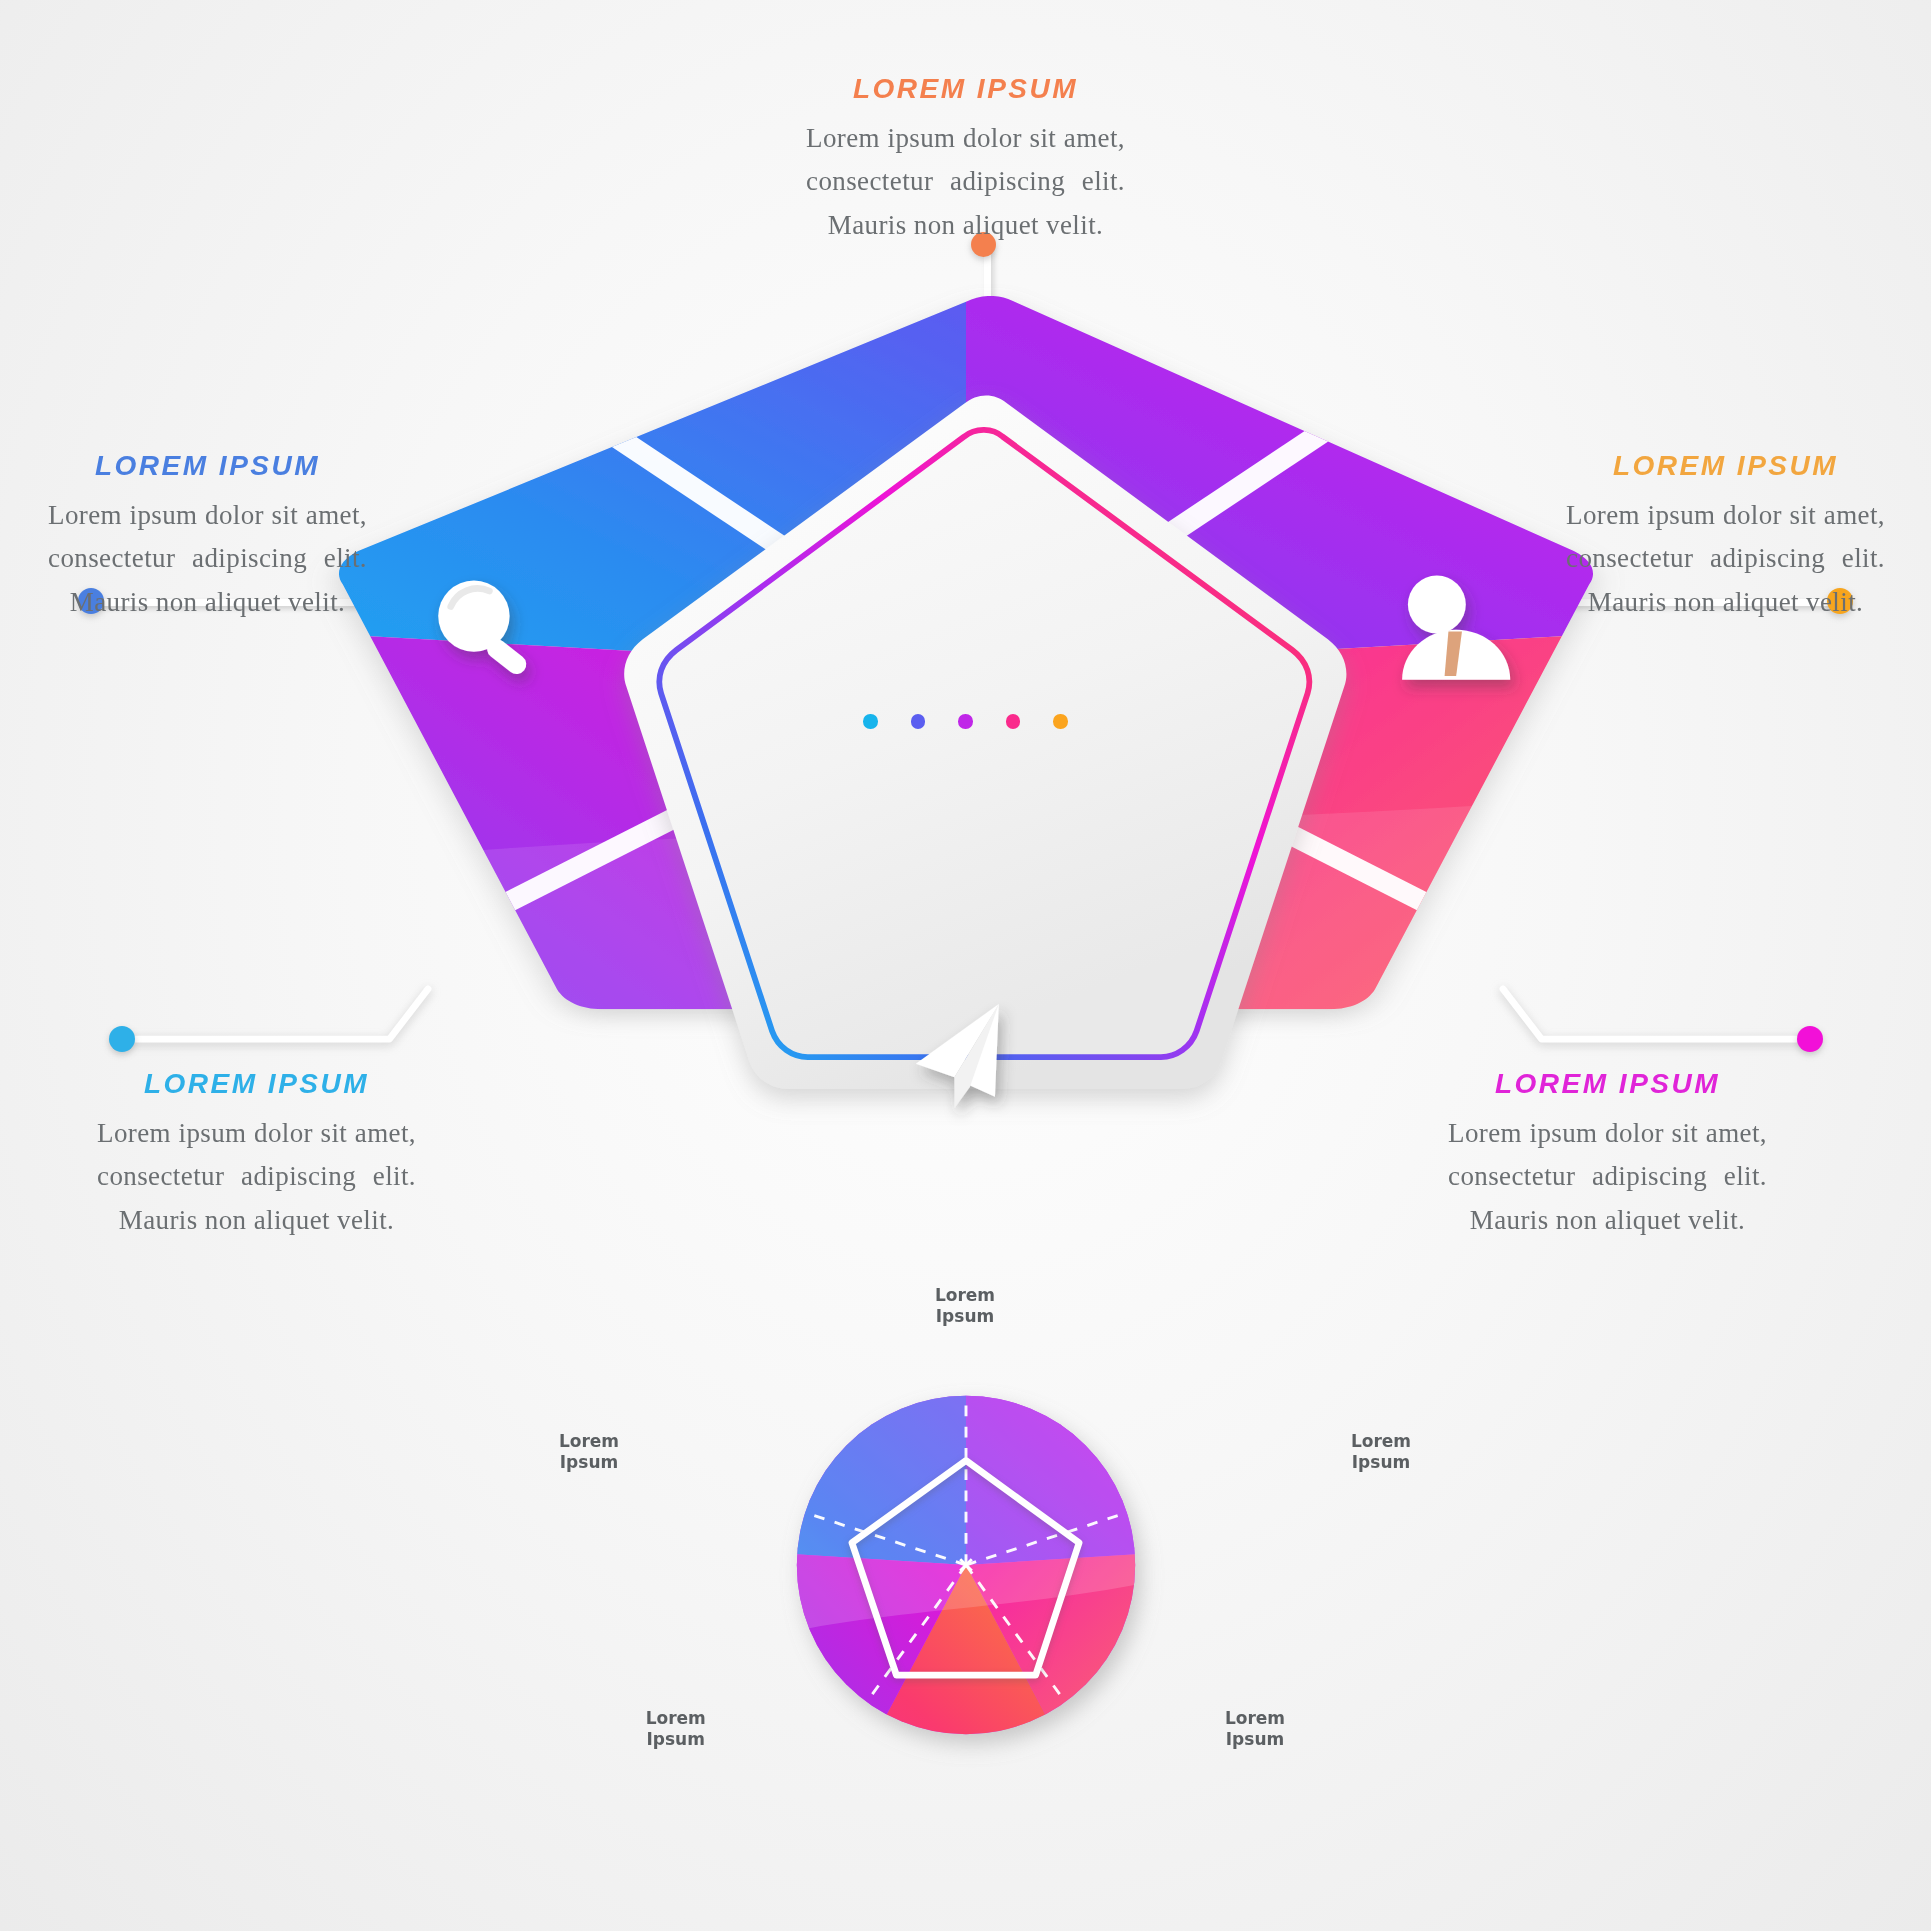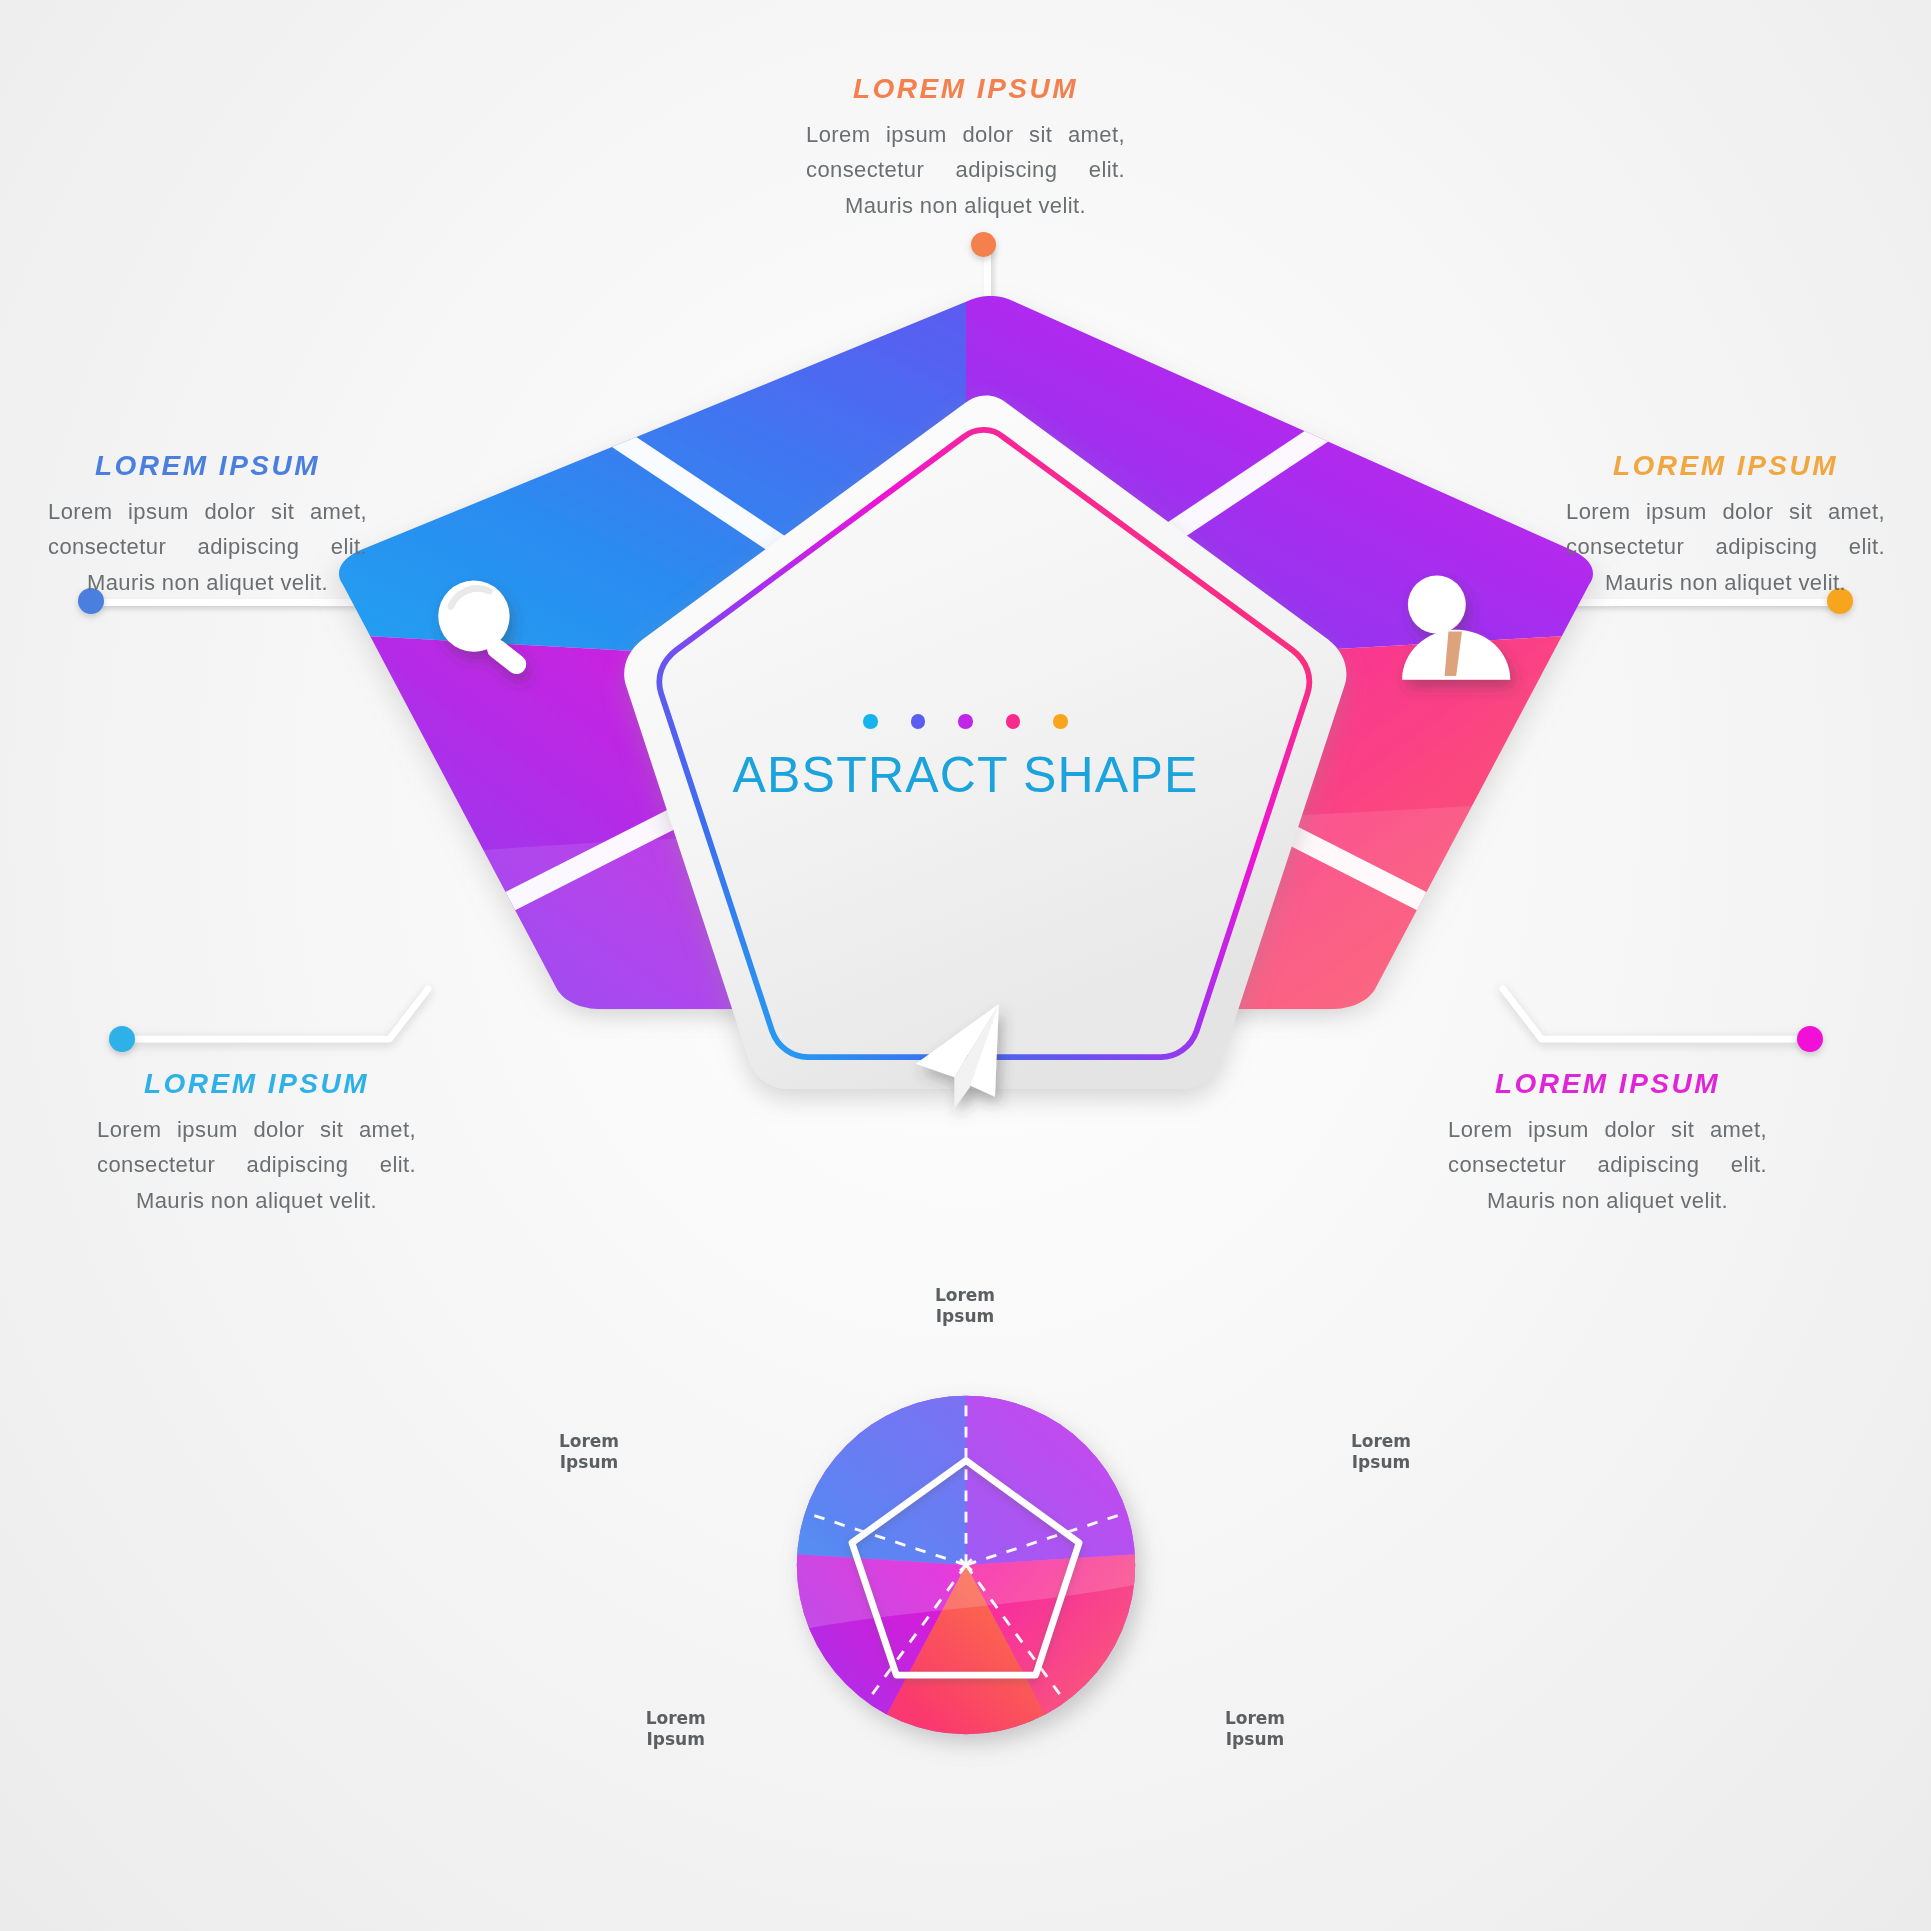--- a/index.html
+++ b/index.html
@@ -12,23 +12,23 @@
   }
   .stage{position:absolute;inset:0;}
 
   
   .callout{position:absolute;width:319px;}
   .callout .ttl{
     font-size:28px;font-weight:bold;letter-spacing:2.5px;
     margin:0 0 13.5px 0;line-height:1;font-style:italic;
   }
   .callout .body{
-    font-size:22px;line-height:1.62;color:#6b6f72;
+    font-size:27px;line-height:1.62;color:#6b6f72;
     text-align:justify;text-align-last:center;
-    font-family:Liberation Sans, sans-serif;
+    font-family:Liberation Serif, serif;
     letter-spacing:0.4px;
   }
   .c-top{left:806px;top:75px;width:319px;text-align:center;}
   .c-left{left:48px;top:452px;text-align:center;}
   .c-right{left:1566px;top:452px;text-align:center;}
   .c-bleft{left:97px;top:1070px;text-align:center;}
   .c-bright{left:1448px;top:1070px;text-align:center;}
 
   
   .conn{position:absolute;}
@@ -258,21 +258,20 @@
   </div>
 
   <div class="center-block">
     <div class="dots-row">
       <i style="background:#17b4ec"></i>
       <i style="background:#5b5ef0"></i>
       <i style="background:#c026e8"></i>
       <i style="background:#fa2a8c"></i>
       <i style="background:#fba41e"></i>
     </div>
-    <div class="abstract">ABSTRACT SHAPE</div>
   </div>
 
   <div class="callout c-top">
     <div class="ttl" style="color:#f4804e">LOREM IPSUM</div>
     <div class="body">Lorem ipsum dolor sit amet, consectetur adipiscing elit. Mauris non aliquet velit.</div>
   </div>
 
   <div class="callout c-left">
     <div class="ttl" style="color:#4a7fe0">LOREM IPSUM</div>
     <div class="body">Lorem ipsum dolor sit amet, consectetur adipiscing elit. Mauris non aliquet velit.</div>

